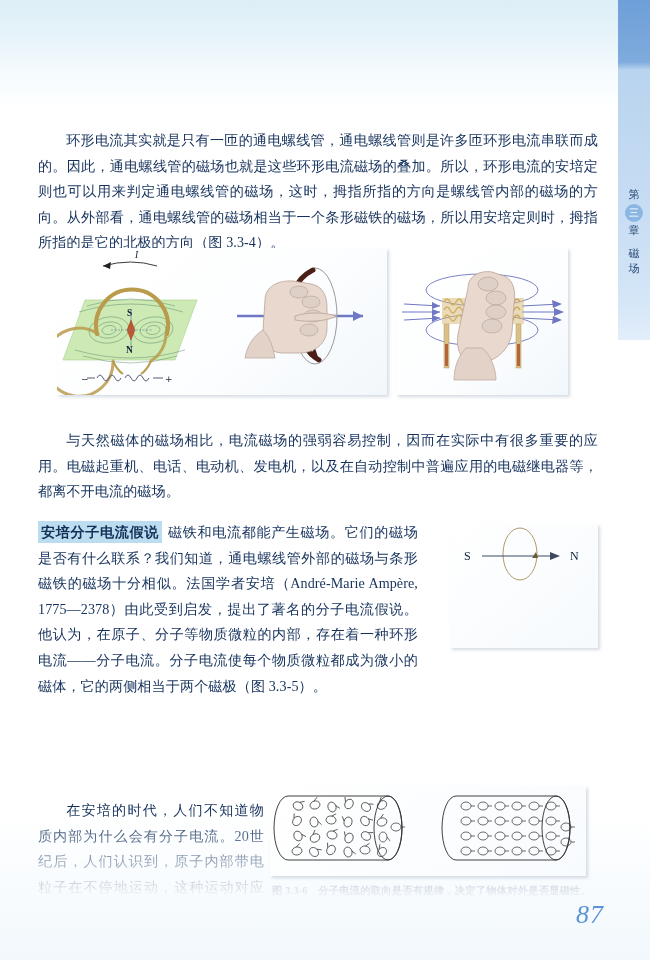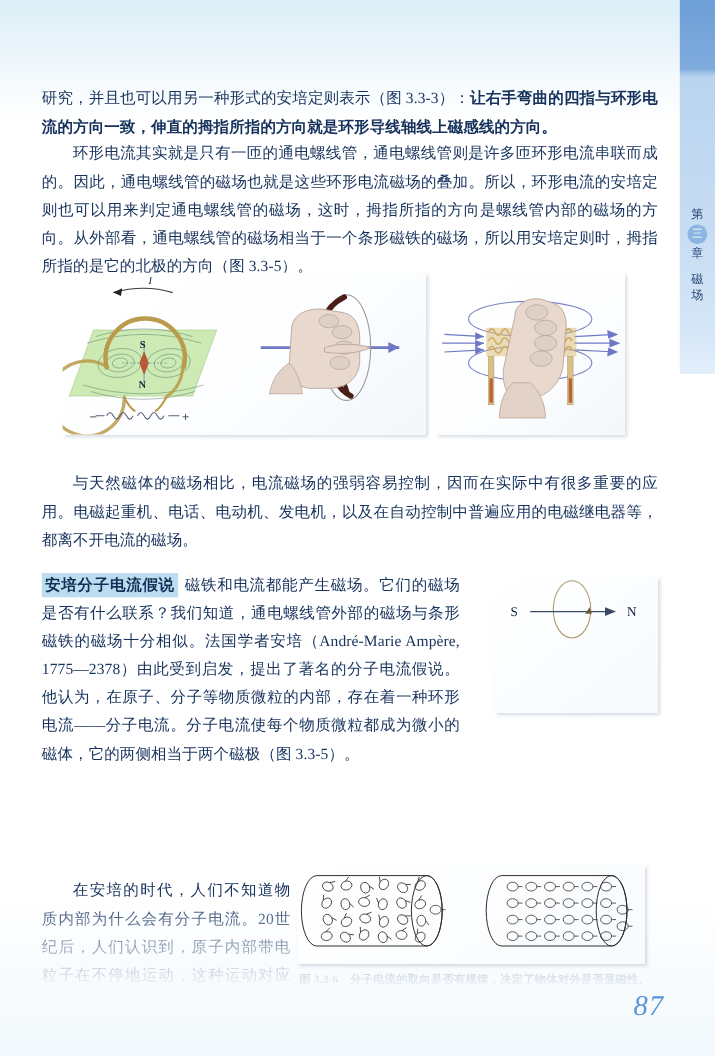--- a/index.html
+++ b/index.html
@@ -179,26 +179,23 @@
     <div class="chapter-tab-inner">
       <span class="ch-char">第</span>
       <span class="ch-num">三</span>
       <span class="ch-char">章</span>
       <span class="ch-gap"></span>
       <span class="ch-char">磁</span>
       <span class="ch-char">场</span>
     </div>
   </div>
 
-  <div class="col" id="para-intro">
-    <p><span>研究，并且也可以用另一种形式的安培定则表示（图 3.3-3）：</span><b class="tight">让右手弯曲的四指与环形电流的方向一致，伸直的拇指所指的方向就是环形导线轴线上磁感线的方向。</b></p>
-  </div>
 
   <div class="col indent" id="para-ring">
-    <p>环形电流其实就是只有一匝的通电螺线管，通电螺线管则是许多匝环形电流串联而成的。因此，通电螺线管的磁场也就是这些环形电流磁场的叠加。所以，环形电流的安培定则也可以用来判定通电螺线管的磁场，这时，拇指所指的方向是螺线管内部的磁场的方向。从外部看，通电螺线管的磁场相当于一个条形磁铁的磁场，所以用安培定则时，拇指所指的是它的北极的方向（图 3.3-5）。</p>
+    <p>环形电流其实就是只有一匝的通电螺线管，通电螺线管则是许多匝环形电流串联而成的。因此，通电螺线管的磁场也就是这些环形电流磁场的叠加。所以，环形电流的安培定则也可以用来判定通电螺线管的磁场，这时，拇指所指的方向是螺线管内部的磁场的方向。从外部看，通电螺线管的磁场相当于一个条形磁铁的磁场，所以用安培定则时，拇指所指的是它的北极的方向（图 3.3-4）。</p>
   </div>
 
   <div class="fig-box" id="fig333">
     <svg width="330" height="147" viewBox="0 0 330 147">
 
       <polygon points="28,52 140,52 118,112 6,112" fill="#cdeab4" stroke="#a8ce8c" stroke-width="0.6"></polygon>
 
       <g stroke="#4e7f63" stroke-width="0.55" fill="none" opacity="0.8">
         <ellipse cx="52" cy="82" rx="20" ry="13" transform="rotate(-8 52 82)"></ellipse>
         <ellipse cx="52" cy="82" rx="13" ry="8" transform="rotate(-8 52 82)"></ellipse>

